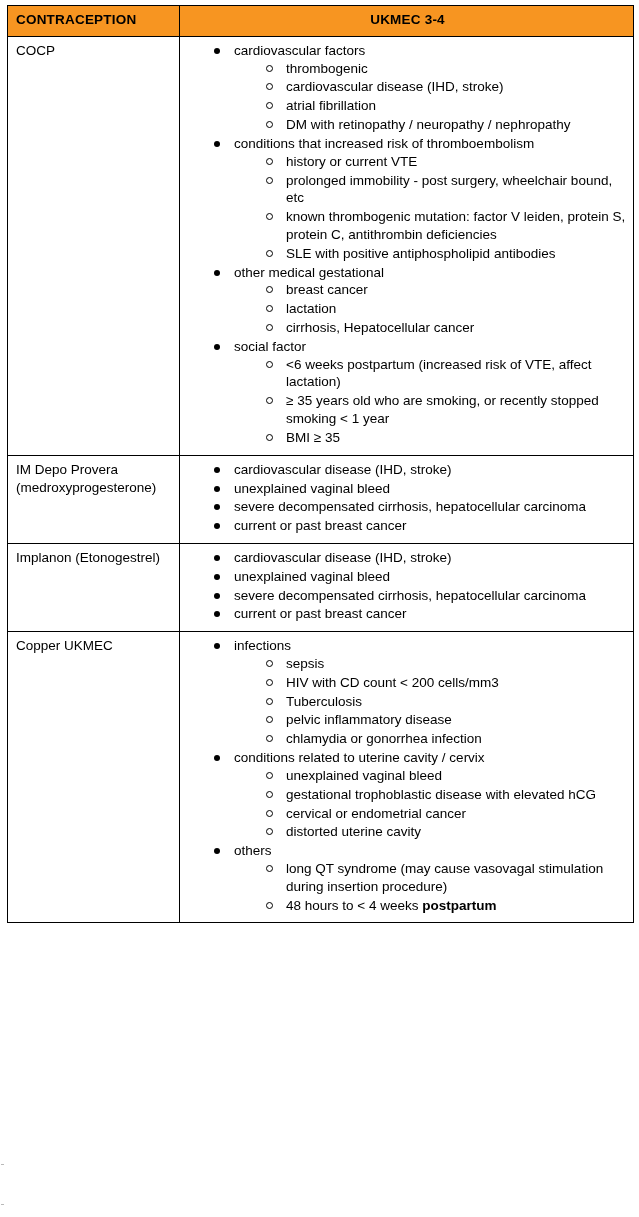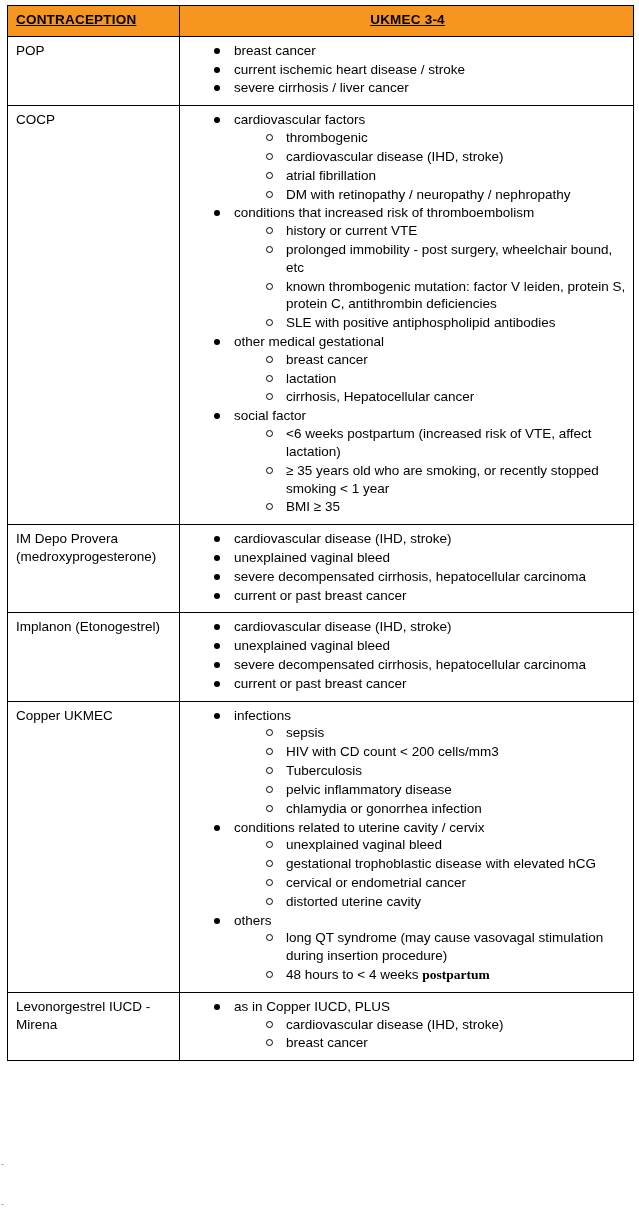--- a/index.html
+++ b/index.html
@@ -36,21 +36,20 @@
   col.c2 { width: 454px; }
 
   thead th {
     background: #F79521;
     color: #000000;
     font-weight: bold;
     font-size: 13.5px;
     letter-spacing: 0.2px;
     padding-top: 7px;
     padding-bottom: 8px;
-    text-decoration: underline;
   }
   th.head-left { text-align: left; padding-left: 9px; }
   th.head-right { text-align: center; }
 
   td.label {
     font-size: 13.5px;
     line-height: 1.33;
     padding-top: 6px;
     word-wrap: break-word;
   }
@@ -89,21 +88,21 @@
     content: "";
     position: absolute;
     left: 2px;
     top: 5px;
     width: 5px;
     height: 5px;
     border-radius: 50%;
     border: 1px solid #000;
     background: transparent;
   }
-  .bold { font-weight: bold; font-family: Liberation Serif, serif; }
+  .bold { font-weight: bold; }
 
   
   .edge-mark {
     position: absolute;
     left: 1px;
     width: 3px;
     height: 1px;
     background: #b9b9b9;
   }
 </style>
@@ -120,30 +119,20 @@
         <col class="c2">
       </colgroup>
     <thead>
       <tr>
         <th class="head-left">CONTRACEPTION</th>
         <th class="head-right">UKMEC 3-4</th>
       </tr>
     </thead>
     <tbody id="tbody">
         <tr>
-          <td class="label">POP</td>
-          <td>
-            <ul class="lvl1">
-              <li><span>breast cancer</span></li>
-              <li><span>current ischemic heart disease / stroke</span></li>
-              <li><span>severe cirrhosis / liver cancer</span></li>
-            </ul>
-          </td>
-        </tr>
-        <tr>
           <td class="label">COCP</td>
           <td>
             <ul class="lvl1">
               <li><span>cardiovascular factors</span><ul class="lvl2">
                   <li><span>thrombogenic</span></li>
                   <li><span>cardiovascular disease (IHD, stroke)</span></li>
                   <li><span>atrial fibrillation</span></li>
                   <li><span>DM with retinopathy / neuropathy / nephropathy</span></li>
                 </ul></li>
               <li><span>conditions that increased risk of thromboembolism</span><ul class="lvl2">
@@ -204,26 +193,15 @@
                   <li><span>cervical or endometrial cancer</span></li>
                   <li><span>distorted uterine cavity</span></li>
                 </ul></li>
               <li><span>others</span><ul class="lvl2">
                   <li><span>long QT syndrome (may cause vasovagal stimulation during insertion procedure)</span></li>
                   <li><span>48 hours to &lt; 4 weeks </span><span class="bold">postpartum</span></li>
                 </ul></li>
             </ul>
           </td>
         </tr>
-        <tr>
-          <td class="label">Levonorgestrel IUCD - Mirena</td>
-          <td>
-            <ul class="lvl1">
-              <li><span>as in Copper IUCD, PLUS</span><ul class="lvl2">
-                  <li><span>cardiovascular disease (IHD, stroke)</span></li>
-                  <li><span>breast cancer</span></li>
-                </ul></li>
-            </ul>
-          </td>
-        </tr>
       </tbody>
   </table>
 </div>
 
 </body></html>

